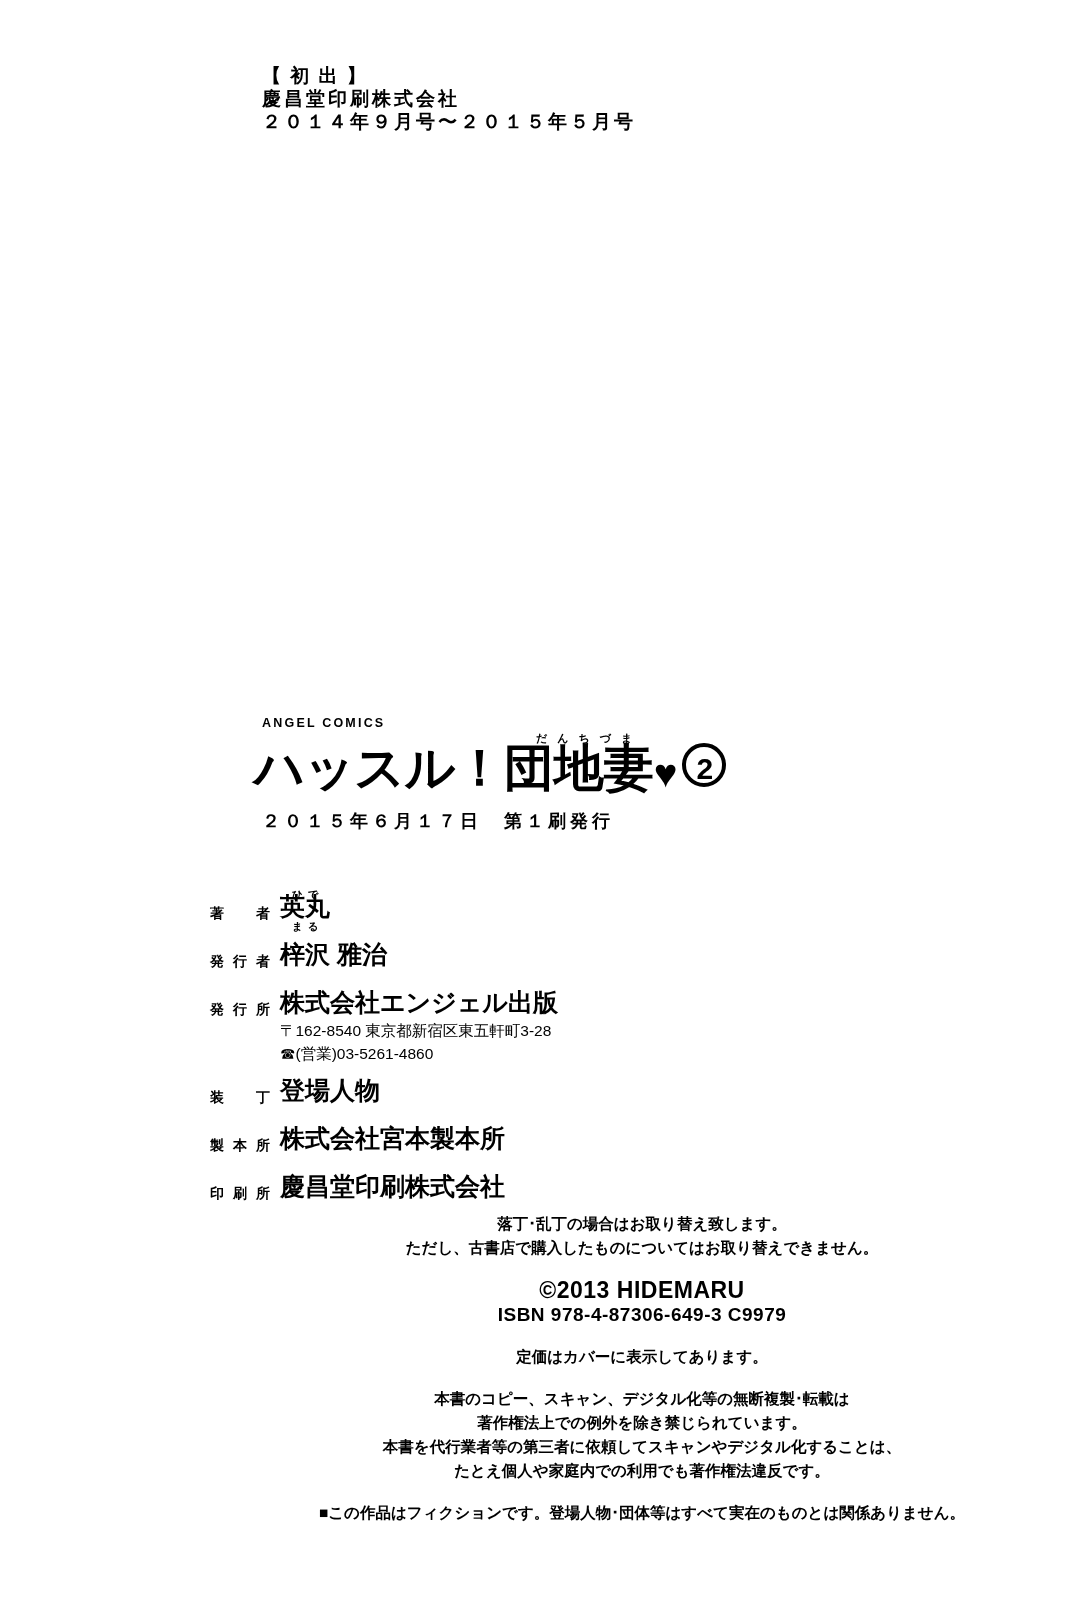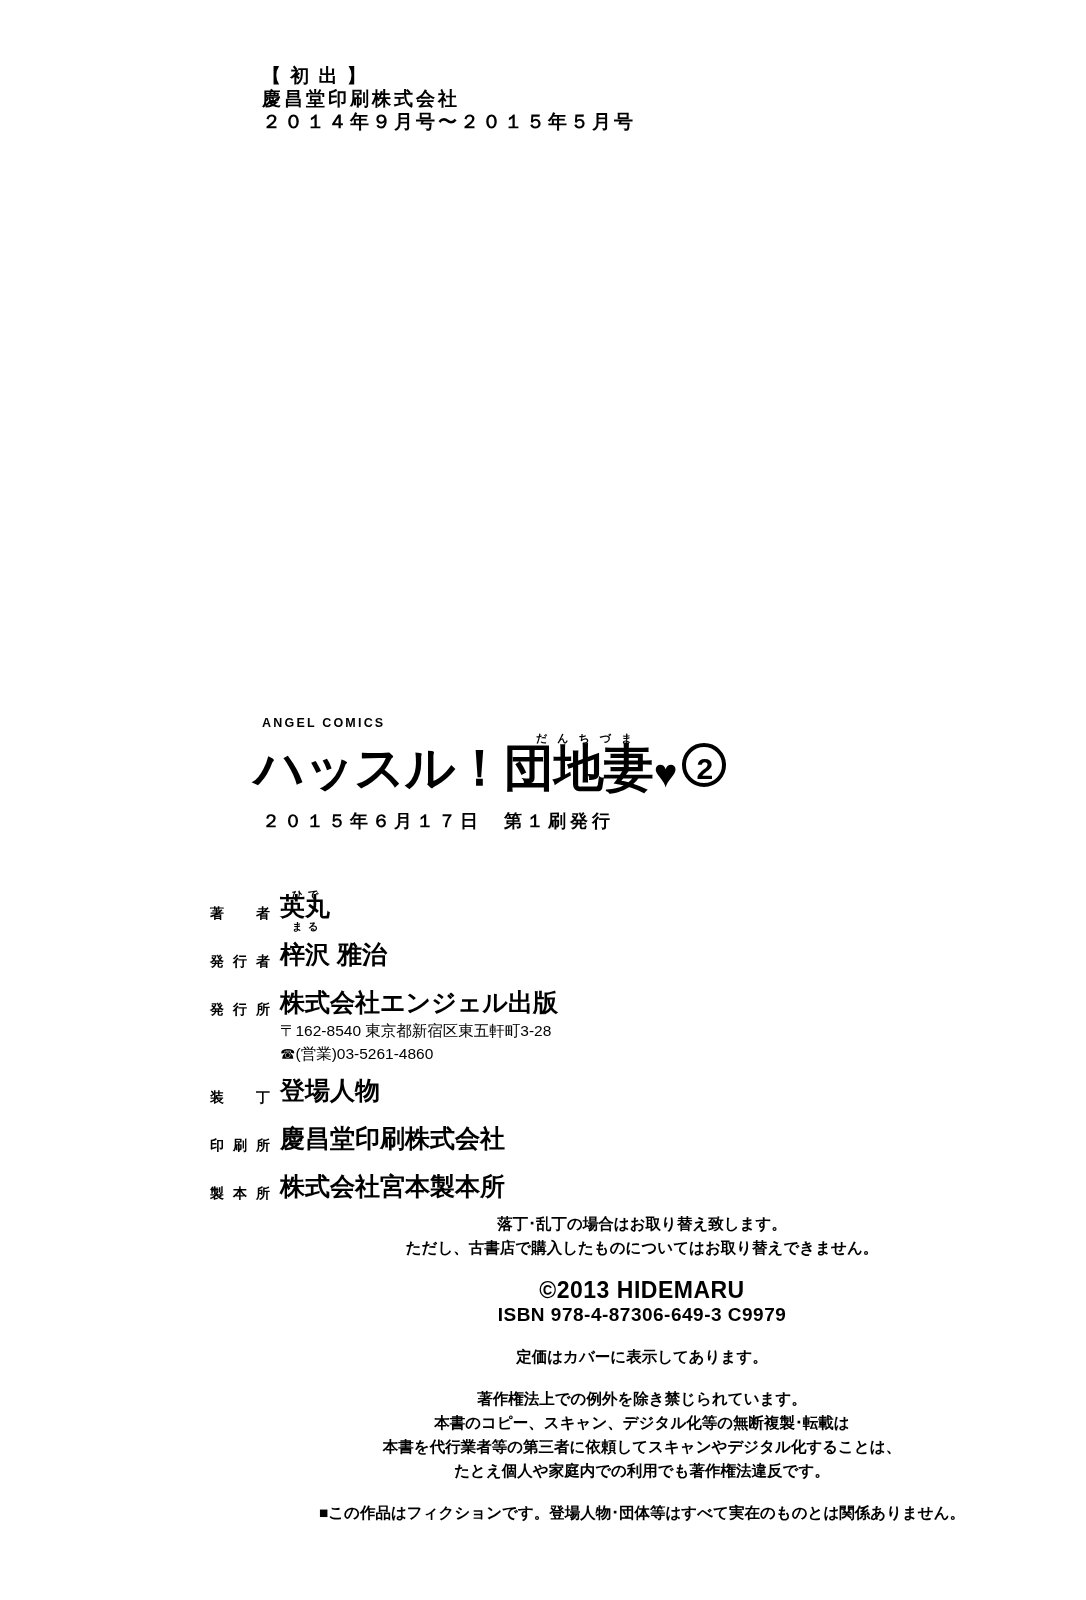--- a/index.html
+++ b/index.html
@@ -226,30 +226,30 @@
     </div>
 
     <div class="crow">
       <div class="ckey">装丁</div>
       <div class="cval">
         <span>登場人物</span>
       </div>
     </div>
 
     <div class="crow">
+      <div class="ckey">製本所</div>
+      <div class="cval">
+        <span>株式会社宮本製本所</span>
+      </div>
+    </div>
+
+    <div class="crow">
       <div class="ckey">印刷所</div>
       <div class="cval">
         <span>慶昌堂印刷株式会社</span>
-      </div>
-    </div>
-
-    <div class="crow">
-      <div class="ckey">製本所</div>
-      <div class="cval">
-        <span>株式会社宮本製本所</span>
       </div>
     </div>
 
   </div>
 
   <div class="notes">
 
     <div class="note-block">
       <div>落丁･乱丁の場合はお取り替え致します。</div>
       <div>ただし、古書店で購入したものについてはお取り替えできません。</div>
@@ -258,22 +258,22 @@
     <div class="note-block">
       <div class="copy-line">©2013 HIDEMARU</div>
       <div class="isbn-line">ISBN 978-4-87306-649-3 C9979</div>
     </div>
 
     <div class="note-block">
       <div>定価はカバーに表示してあります。</div>
     </div>
 
     <div class="note-block">
+      <div>本書のコピー、スキャン、デジタル化等の無断複製･転載は</div>
       <div>著作権法上での例外を除き禁じられています。</div>
-      <div>本書のコピー、スキャン、デジタル化等の無断複製･転載は</div>
       <div>本書を代行業者等の第三者に依頼してスキャンやデジタル化することは、</div>
       <div>たとえ個人や家庭内での利用でも著作権法違反です。</div>
     </div>
 
     <div class="fiction">■この作品はフィクションです。登場人物･団体等はすべて実在のものとは関係ありません。</div>
 
   </div>
 
 </div>
 

